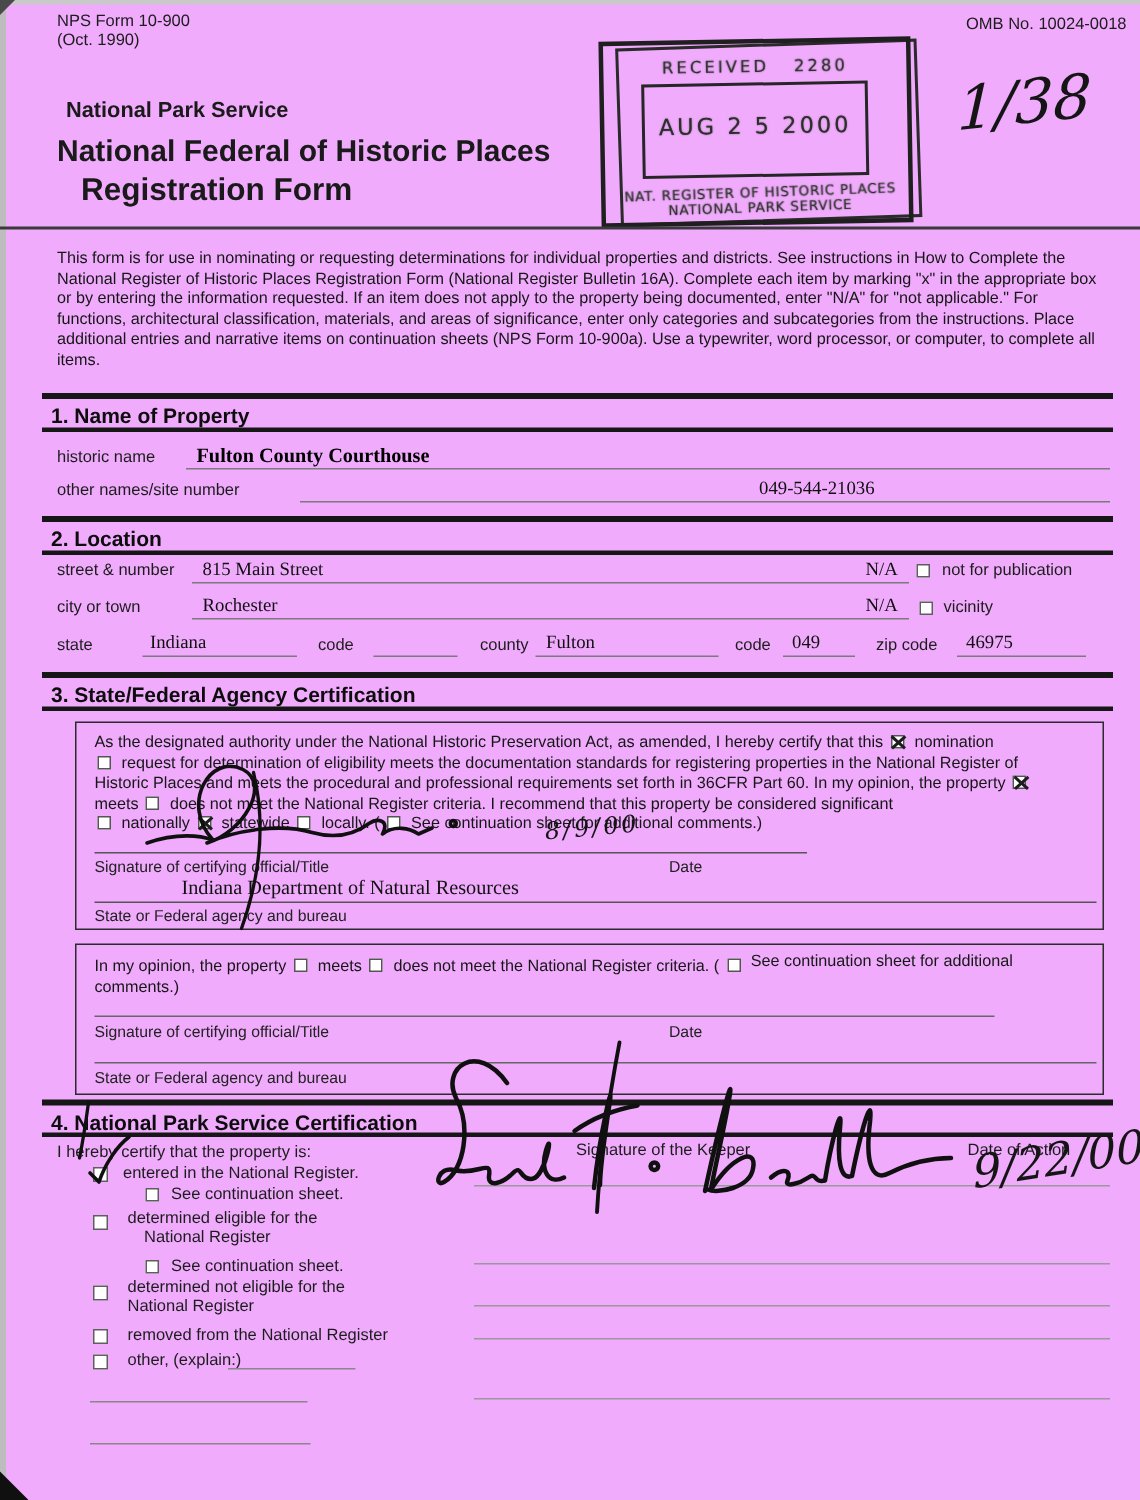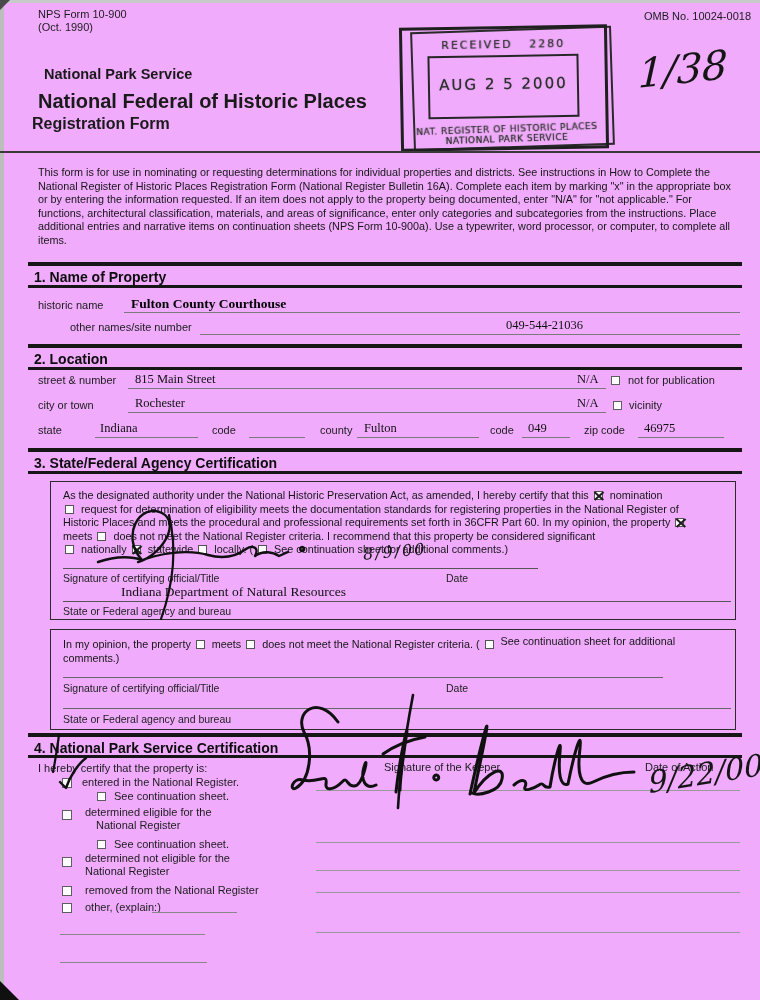--- a/index.html
+++ b/index.html
@@ -52,21 +52,21 @@
   <div class="edge-top"></div>
   <div class="corner-tl"></div>
   <div class="corner-bl"></div>
 
   <div class="abs lbl" style="left:38px; top:8px;">NPS Form 10-900</div>
   <div class="abs lbl" style="left:38px; top:21px;">(Oct. 1990)</div>
   <div class="abs lbl" style="left:644px; top:10px;">OMB No. 10024-0018</div>
 
   <div class="abs" style="left:44px; top:66px; font-size:14.5px; font-weight:bold;">National Park Service</div>
   <div class="abs" style="left:38px; top:90px; font-size:20px; font-weight:bold;">National Federal of Historic Places</div>
-  <div class="abs" style="left:32px; top:115px; font-size:16px; font-weight:bold;text-align:right;">Registration Form</div>
+  <div class="abs" style="left:54px; top:115px; font-size:21px; font-weight:bold;text-align:right;">Registration Form</div>
 
   <div class="stamp-b"></div>
   <div class="stamp-a">
     <div class="abs stamp-txt" style="left:0; top:9px; width:100%; text-align:center; font-size:11px; letter-spacing:2px; filter:blur(0.3px);">
       <span>RECEIVED</span>&nbsp;&nbsp;&nbsp;<span>2280</span>
     </div>
     <div class="stamp-inner">
       <div class="abs stamp-txt" style="left:0; top:18px; width:100%; text-align:center; font-size:15px; letter-spacing:2px;">AUG 2 5 2000</div>
     </div>
     <div class="abs stamp-txt" style="left:-6px; bottom:13px; width:108%; text-align:center; font-size:9px; letter-spacing:0.5px; filter:blur(0.4px); transform:rotate(-1deg);">NAT. REGISTER OF HISTORIC PLACES</div>
@@ -80,21 +80,21 @@
   <div class="abs para" style="left:38px; top:166px; width:698px;">This form is for use in nominating or requesting determinations for individual properties and districts.  See instructions in How to Complete the National Register of Historic Places Registration Form  (National Register Bulletin 16A).  Complete each item by marking "x" in the appropriate box or by entering the information requested.  If an item does not apply to the property being documented, enter "N/A" for "not applicable."  For functions, architectural classification, materials, and areas of significance, enter only categories and subcategories from the instructions.  Place additional entries and narrative items on continuation sheets (NPS Form 10-900a).  Use a typewriter, word processor, or computer, to complete all items.</div>
 
   <div class="bar3" style="top:262px;"></div>
   <div class="sechead" style="top:269px;">1.  Name of Property</div>
   <div class="bar2" style="top:285px;"></div>
 
   <div class="abs lbl" style="left:38px; top:299px;">historic name</div>
   <div class="abs typed-bold" style="left:131px; top:296px;">Fulton County Courthouse</div>
   <div class="rule" style="left:124px; top:312px; width:616px;"></div>
 
-  <div class="abs lbl" style="left:38px; top:321px;margin-left:32px;">other names/site number</div>
+  <div class="abs lbl" style="left:38px; top:321px;">other names/site number</div>
   <div class="abs typed" style="left:506px; top:318px;">049-544-21036</div>
   <div class="rule" style="left:200px; top:334px; width:540px;"></div>
 
   <div class="bar3" style="top:344px;"></div>
   <div class="sechead" style="top:351px;">2.  Location</div>
   <div class="bar2" style="top:367px;"></div>
 
   <div class="abs lbl" style="left:38px; top:374px;">street &amp; number</div>
   <div class="abs typed" style="left:135px; top:372px;">815 Main Street</div>
   <div class="rule" style="left:128px; top:388px; width:478px;"></div>

